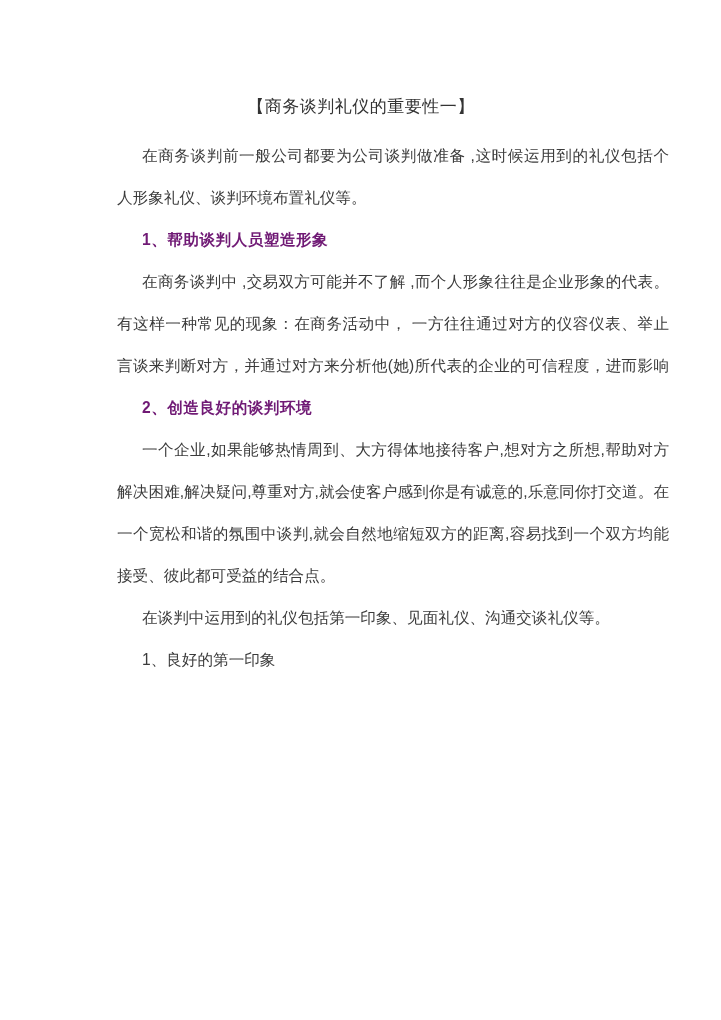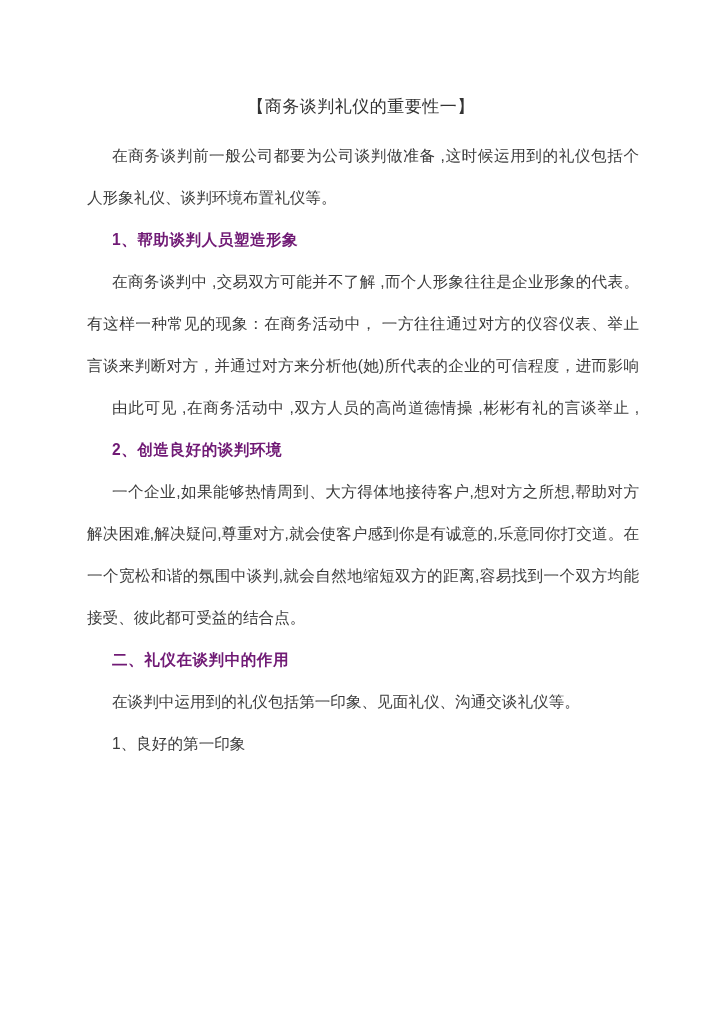--- a/index.html
+++ b/index.html
@@ -27,21 +27,21 @@
     text-align: center;
     font-weight: 400;
     font-size: 17px;
     line-height: 42px;
     height: 42px;
     color: #333333;
     letter-spacing: 0.5px;
   }
   .doc-body {
     margin-top: 7px;
-    margin-left: 87px;
+    margin-left: 117px;
     width: 552px;
   }
   .ln {
     font-size: 15.6px;
     line-height: 42px;
     height: 42px;
     overflow: hidden;
     white-space: pre-wrap;
     color: #3b3b3b;
   }
@@ -63,23 +63,21 @@
 
 <div class="page">
   <div class="doc-title">【商务谈判礼仪的重要性一】</div>
   <div class="doc-body">
       <div class="ln indent j">在商务谈判前一般公司都要为公司谈判做准备 ,这时候运用到的礼仪包括个</div>
       <div class="ln">人形象礼仪、谈判环境布置礼仪等。</div>
       <div class="ln indent b">1、帮助谈判人员塑造形象</div>
       <div class="ln indent j">在商务谈判中 ,交易双方可能并不了解 ,而个人形象往往是企业形象的代表。</div>
       <div class="ln j">有这样一种常见的现象：在商务活动中， 一方往往通过对方的仪容仪表、举止</div>
       <div class="ln j">言谈来判断对方，并通过对方来分析他(她)所代表的企业的可信程度，进而影响</div>
-      <div class="ln indent j">由此可见 ,在商务活动中 ,双方人员的高尚道德情操 ,彬彬有礼的言谈举止 ,</div>
       <div class="ln indent b">2、创造良好的谈判环境</div>
       <div class="ln indent j">一个企业,如果能够热情周到、大方得体地接待客户,想对方之所想,帮助对方</div>
       <div class="ln j">解决困难,解决疑问,尊重对方,就会使客户感到你是有诚意的,乐意同你打交道。在</div>
       <div class="ln j">一个宽松和谐的氛围中谈判,就会自然地缩短双方的距离,容易找到一个双方均能</div>
       <div class="ln">接受、彼此都可受益的结合点。</div>
-      <div class="ln indent b">二、礼仪在谈判中的作用</div>
       <div class="ln indent">在谈判中运用到的礼仪包括第一印象、见面礼仪、沟通交谈礼仪等。</div>
       <div class="ln indent">1、良好的第一印象</div>
     </div>
 </div>
 
 </body></html>

